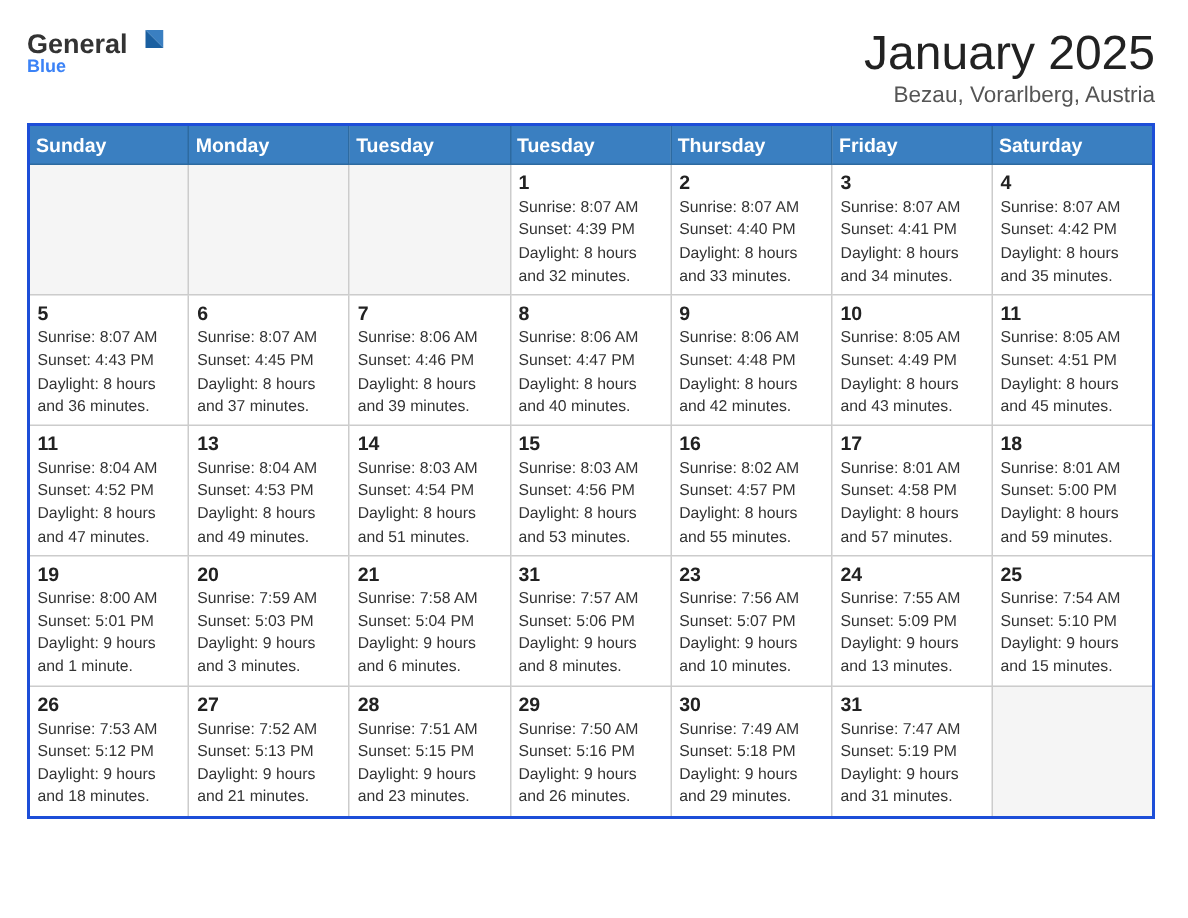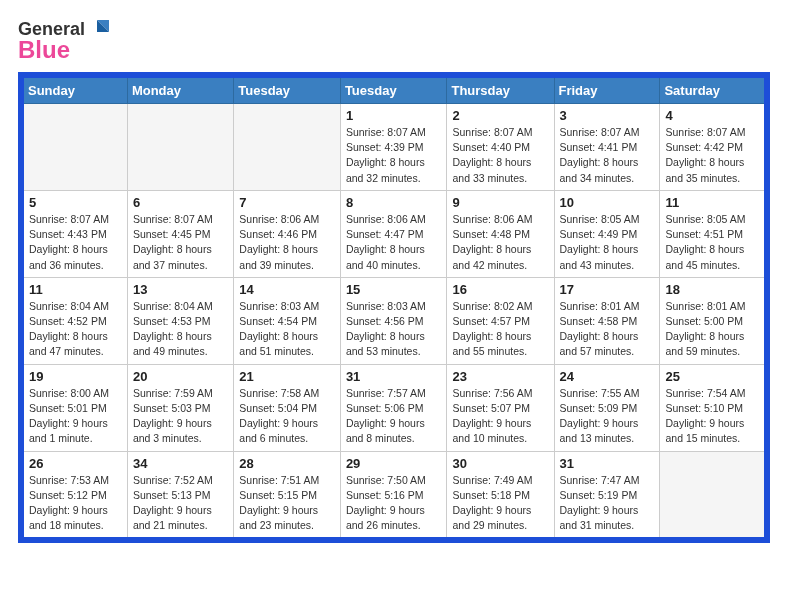--- a/index.html
+++ b/index.html
@@ -32,23 +32,23 @@
       align-items: flex-end;
       gap: 0;
     }
     .logo-general {
       font-size: 18px;
       font-weight: bold;
       color: #333;
       line-height: 1;
     }
     .logo-blue {
-      font-size: 24px;
-      font-weight: bold;
-      color: #ec4899;
+      font-size: 12px;
+      font-weight: bold;
+      color: #3b82f6;
       line-height: 1;
     }
     .logo-icon {
       width: 22px;
       height: 18px;
       margin-left: 2px;
       margin-bottom: 2px;
     }
     .title-section {
       text-align: right;
@@ -60,21 +60,21 @@
       line-height: 1.1;
     }
     .calendar-subtitle {
       font-size: 15px;
       color: #555;
       margin-top: 2px;
     }
     .calendar-table {
       width: 100%;
       border-collapse: collapse;
-      border: 6px solid #1d4ed8;
+      border: 2px solid #1d4ed8;
     }
     .calendar-table th {
       background: #3a7fc1;
       color: #fff;
       font-size: 13px;
       font-weight: bold;
       padding: 5px 4px;
       text-align: left;
       border: 1px solid #2d6aa0;
     }
@@ -115,20 +115,24 @@
   <div class="header">
     <div class="logo">
       <div class="logo-text">
         <span class="logo-general">General</span>
         <svg class="logo-icon" viewBox="0 0 22 18">
           <polygon points="10,2 22,2 22,14" fill="#3a7fc1"></polygon>
           <polygon points="10,2 22,14 10,14" fill="#1a5fa0"></polygon>
         </svg>
       </div>
       <span class="logo-blue">Blue</span>
+    </div>
+    <div class="title-section">
+      <div class="calendar-title">January 2025</div>
+      <div class="calendar-subtitle">Bezau, Vorarlberg, Austria</div>
     </div>
   </div>
 
   <table class="calendar-table">
     <thead>
       <tr>
         <th>Sunday</th>
         <th>Monday</th>
         <th>Tuesday</th>
         <th>Tuesday</th>
@@ -248,21 +252,21 @@
             <span class="day-number">25</span>
             <div class="day-info">Sunrise: 7:54 AM<br>Sunset: 5:10 PM<br>Daylight: 9 hours<br>and 15 minutes.</div>
           </td>
         </tr>
         <tr class="week-row">
           <td>
             <span class="day-number">26</span>
             <div class="day-info">Sunrise: 7:53 AM<br>Sunset: 5:12 PM<br>Daylight: 9 hours<br>and 18 minutes.</div>
           </td>
           <td>
-            <span class="day-number">34</span>
+            <span class="day-number">27</span>
             <div class="day-info">Sunrise: 7:52 AM<br>Sunset: 5:13 PM<br>Daylight: 9 hours<br>and 21 minutes.</div>
           </td>
           <td>
             <span class="day-number">28</span>
             <div class="day-info">Sunrise: 7:51 AM<br>Sunset: 5:15 PM<br>Daylight: 9 hours<br>and 23 minutes.</div>
           </td>
           <td>
             <span class="day-number">29</span>
             <div class="day-info">Sunrise: 7:50 AM<br>Sunset: 5:16 PM<br>Daylight: 9 hours<br>and 26 minutes.</div>
           </td>

